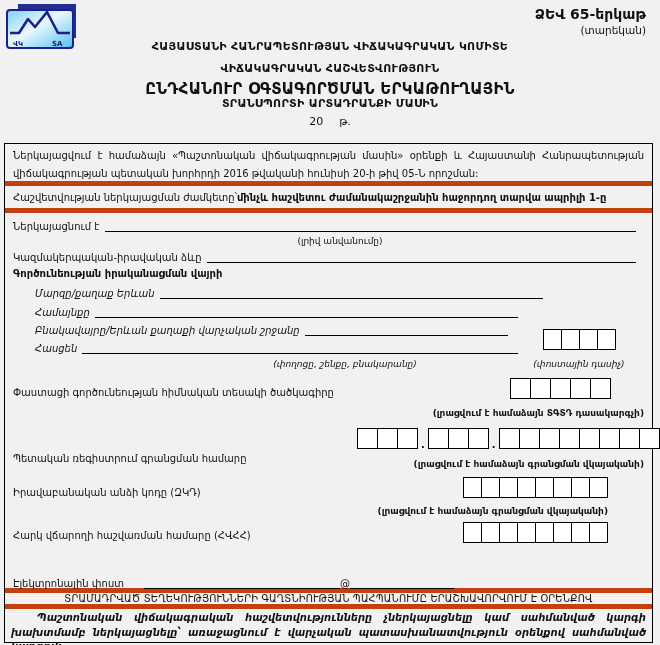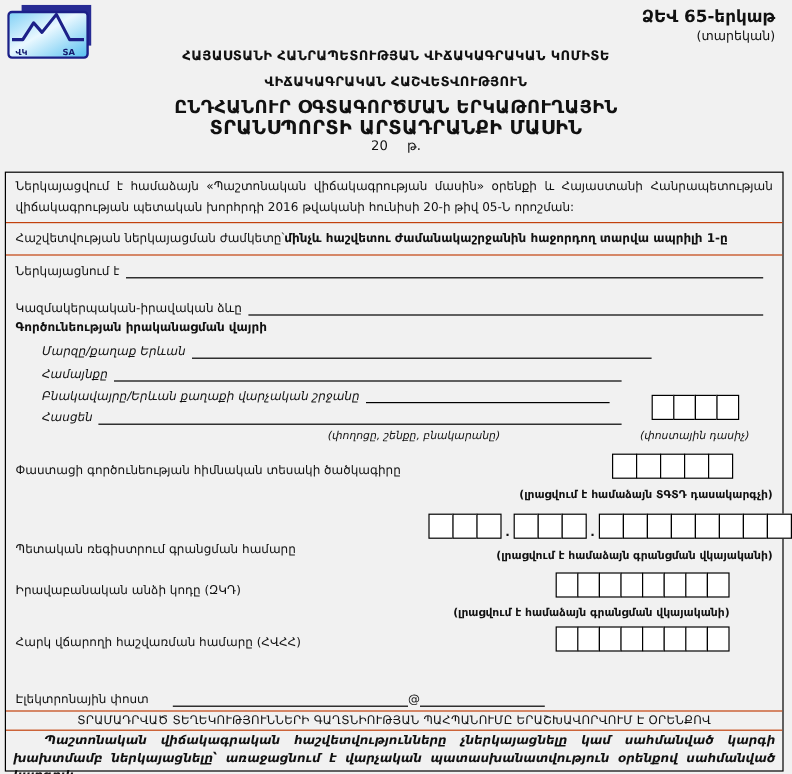--- a/index.html
+++ b/index.html
@@ -12,26 +12,26 @@
   .abs{position:absolute;}
   
   .logo{left:6px;top:4px;width:74px;height:46px;}
   .formno{right:14px;top:6px;text-align:right;line-height:1.25;}
   .formno .no{font-weight:bold;font-size:14px;}
   .formno .per{font-size:10.5px;}
   .ctr{left:0;width:660px;text-align:center;font-weight:bold;}
   .t-committee{top:40px;font-size:11px;letter-spacing:.3px;}
   .t-report{top:62px;font-size:11px;letter-spacing:.3px;}
   .t-line1{top:80px;font-size:15px;letter-spacing:.3px;}
-  .t-line2{top:97px;font-size:16px;letter-spacing:.3px;}
+  .t-line2{top:97px;font-size:11px;letter-spacing:.3px;}
   .t-year{top:115px;font-weight:normal;font-size:11px;}
   .t-year .gap{display:inline-block;width:16px;}
   
   .frame{left:4px;top:143px;width:649px;height:500px;border:1px solid #000;box-sizing:border-box;background:#f1f1f1;}
-  .sec{box-sizing:border-box;border-bottom:1px solid #c2410c;}
+  .sec{box-sizing:border-box;border-bottom:5px solid #c2410c;}
   .sec-basis{height:42px;padding:3px 8px 0 8px;font-size:10px;line-height:1.75;text-align:justify;}
   .sec-deadline{height:27px;padding:0 8px;display:flex;align-items:center;font-size:10px;}
   .sec-deadline b{font-weight:bold;}
   .sec-main{height:380px;position:relative;font-size:10px;}
   .sec-conf{height:16px;display:flex;align-items:center;justify-content:center;font-size:9.8px;letter-spacing:.2px;}
   .sec-liability{height:33px;border-bottom:none;padding:2px 6px 0 6px;font-weight:bold;font-style:italic;text-align:justify;font-size:10px;line-height:1.45;text-indent:26px;}
   
   .fld{position:absolute;display:flex;align-items:flex-end;white-space:nowrap;}
   .fld .lbl{padding-bottom:0px;}
   .fld .line{flex:1 1 auto;border-bottom:1px solid #000;height:12px;margin-left:5px;}
@@ -90,20 +90,21 @@
     <span>Հաշվետվության ներկայացման ժամկետը՝ </span>
     <b>մինչև հաշվետու ժամանակաշրջանին հաջորդող տարվա ապրիլի 1-ը</b>
   </div>
 
   <div class="sec sec-main">
 
     <div class="fld" style="top:6px;left:8px;right:16px;">
       <span class="lbl">Ներկայացնում է</span>
       <span class="line"></span>
     </div>
+    <div class="hint" style="top:23px;left:100px;width:470px;">(լրիվ անվանումը)</div>
 
     <div class="fld" style="top:37px;left:8px;right:16px;">
       <span class="lbl">Կազմակերպական-իրավական ձևը</span>
       <span class="line"></span>
     </div>
 
     <div class="abs bold" style="top:55px;left:8px;">Գործունեության իրականացման վայրի</div>
 
     <div class="fld it" style="top:73px;left:30px;right:109px;">
       <span class="lbl">Մարզը/քաղաք Երևան</span>

